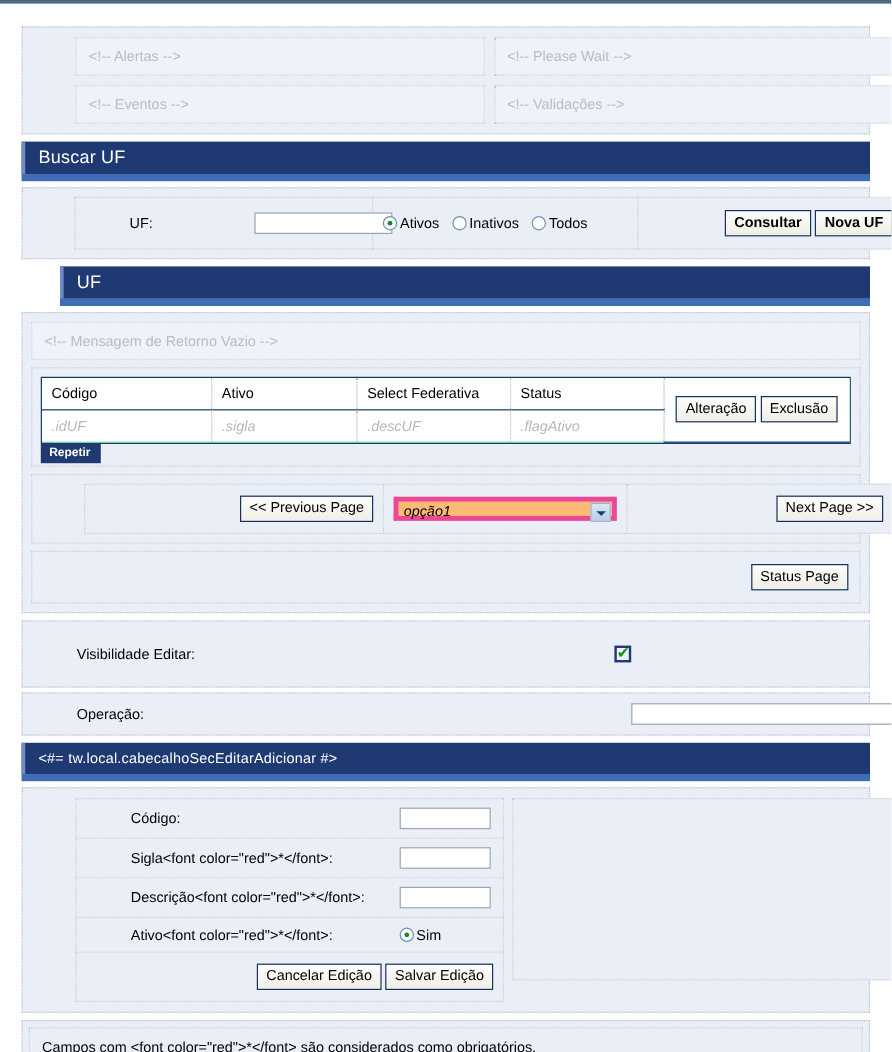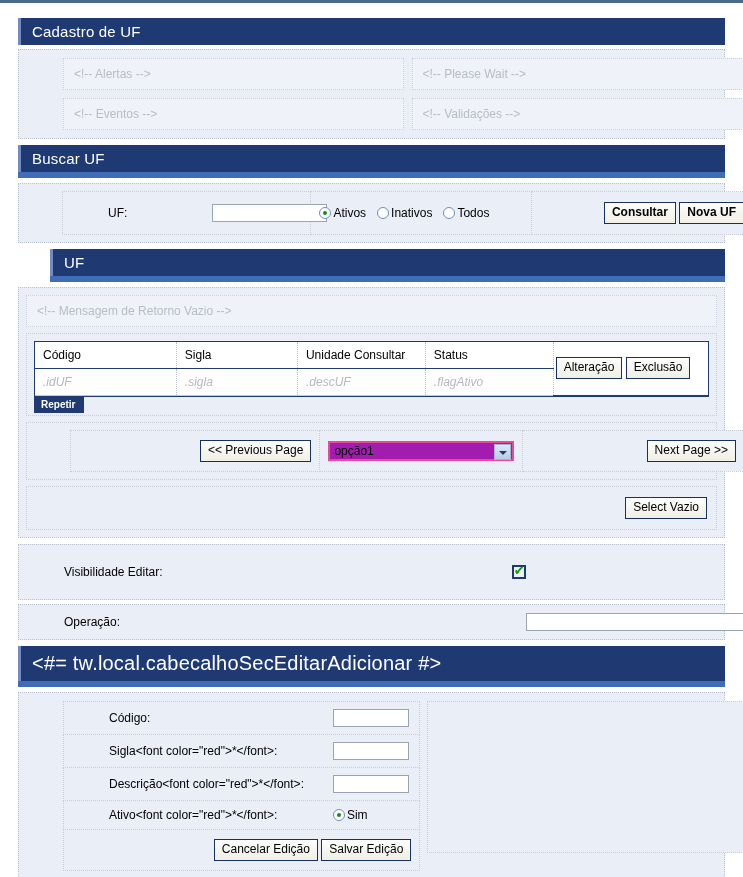--- a/index.html
+++ b/index.html
@@ -34,21 +34,21 @@
     border-left: 3px solid #6f8dc4;
     color: #ffffff;
     font-size: 15px;
     padding: 5px 0 5px 11px;
     letter-spacing: .2px;
   }
   .bar-foot {
     height: 6px;
     background: #3f6db8;
   }
-  .bar.tall { font-size: 20px; padding: 6px 0 6px 11px; }
+  .bar.tall { font-size: 12px; padding: 6px 0 6px 11px; }
 
   
   .dot {
     border: 1px dotted #b9bfcc;
     background: #eaeef7;
   }
   .dotpad { padding: 7px; }
   .dot-lite { border: 1px dotted #c7ccd8; background: #eaeef7; }
 
   
@@ -126,24 +126,25 @@
     position: absolute;
     left: 0px; top: -3px;
     font-size: 13px;
     color: #0a9a0a;
     line-height: 14px;
   }
 
   
   .sel {
     position: relative;
-    border: 2px solid #ec4899;
-    background: #a21caf;
+    border: 4px solid #ec4899;
+    background: #fdba74;
     height: 20px;
     display: block;
+    font-style: italic;
   }
   .sel .val {
     padding: 2px 22px 2px 4px;
     font-size: 12px;
     line-height: 16px;
     white-space: nowrap;
     overflow: hidden;
   }
   .sel .arrow {
     position: absolute;
@@ -172,21 +173,21 @@
     border-right: 1px dotted #b7bdca;
     padding: 6px 8px;
     font-size: 12px;
     background: #ffffff;
   }
   table.grid tr.head td { border-bottom: 1px solid #1f3a72; }
   table.grid tr.body td { color: #b4b8c2; font-style: italic; }
   table.grid td.act {
     border-right: none;
     white-space: nowrap;
-    text-align: left;
+    text-align: center;
     padding: 0 2px;
   }
   .repetir {
     position: absolute;
     left: -1px; bottom: -17px;
     background: #1f3a72;
     color: #ffffff;
     font-size: 10px;
     font-weight: bold;
     padding: 2px 9px 2px 7px;
@@ -199,21 +200,20 @@
 </style>
 </head>
 <body>
 
 <div class="page">
 
   <div class="top-rule"></div>
 
   <div class="wrap">
 
-    <div class="bar">Cadastro de UF</div>
 
     <div class="dot dotpad" style="margin-top:4px;">
       <table class="lay">
         <tbody>
           <tr>
             <td style="width:50%; padding-right:4px;">
               <div class="ph-cell ph">&lt;!-- Alertas --&gt;</div>
             </td>
             <td style="width:50%; padding-left:4px;">
               <div class="ph-cell ph">&lt;!-- Please Wait --&gt;</div>
@@ -275,22 +275,22 @@
       <div class="ph-cell ph">&lt;!-- Mensagem de Retorno Vazio --&gt;</div>
 
       <div class="spacer6"></div>
 
       <div class="dot-lite" style="padding:7px 7px 18px 7px;">
         <div class="grid-outer">
           <table class="grid">
             <tbody>
               <tr class="head">
                 <td style="width:21%;">Código</td>
-                <td style="width:18%;">Sigla</td>
-                <td style="width:19%;">Unidade Consultar</td>
+                <td style="width:18%;">Ativo</td>
+                <td style="width:19%;">Select Federativa</td>
                 <td style="width:19%;">Status</td>
                 <td class="act" rowspan="2">
                   <span class="btn">Alteração</span>
                   <span class="btn">Exclusão</span>
                 </td>
               </tr>
               <tr class="body">
                 <td>.idUF</td>
                 <td>.sigla</td>
                 <td>.descUF</td>
@@ -321,21 +321,21 @@
               <span class="btn">Next Page &gt;&gt;</span>
             </td>
           </tr>
             </tbody>
         </table>
       </div>
 
       <div class="spacer6"></div>
 
       <div class="dot-lite" style="padding:10px 9px; text-align:right;">
-        <span class="btn">Select Vazio</span>
+        <span class="btn">Status Page</span>
       </div>
     </div>
 
     <div class="dot" style="padding:19px 8px; margin-top:6px;">
       <table class="lay">
           <tbody>
             <tr>
         <td class="lbl">Visibilidade Editar:</td>
         <td style="width:35%; text-align:left;">
           <span class="chk on"></span>

